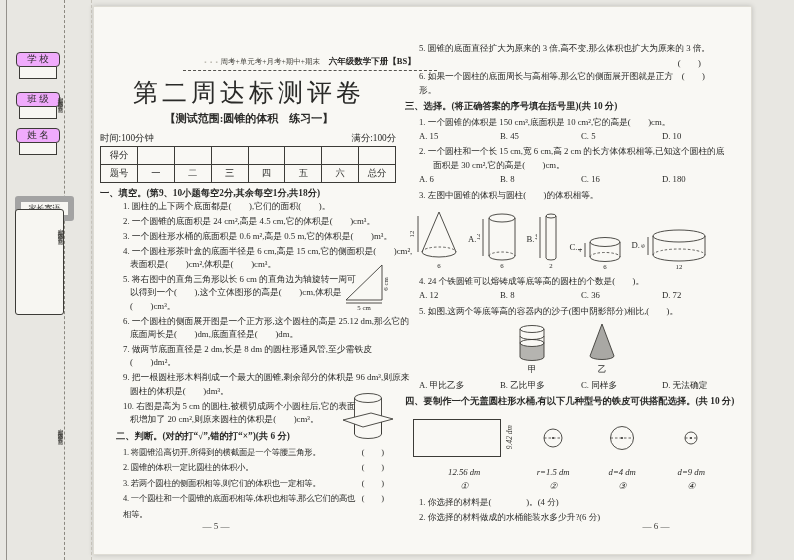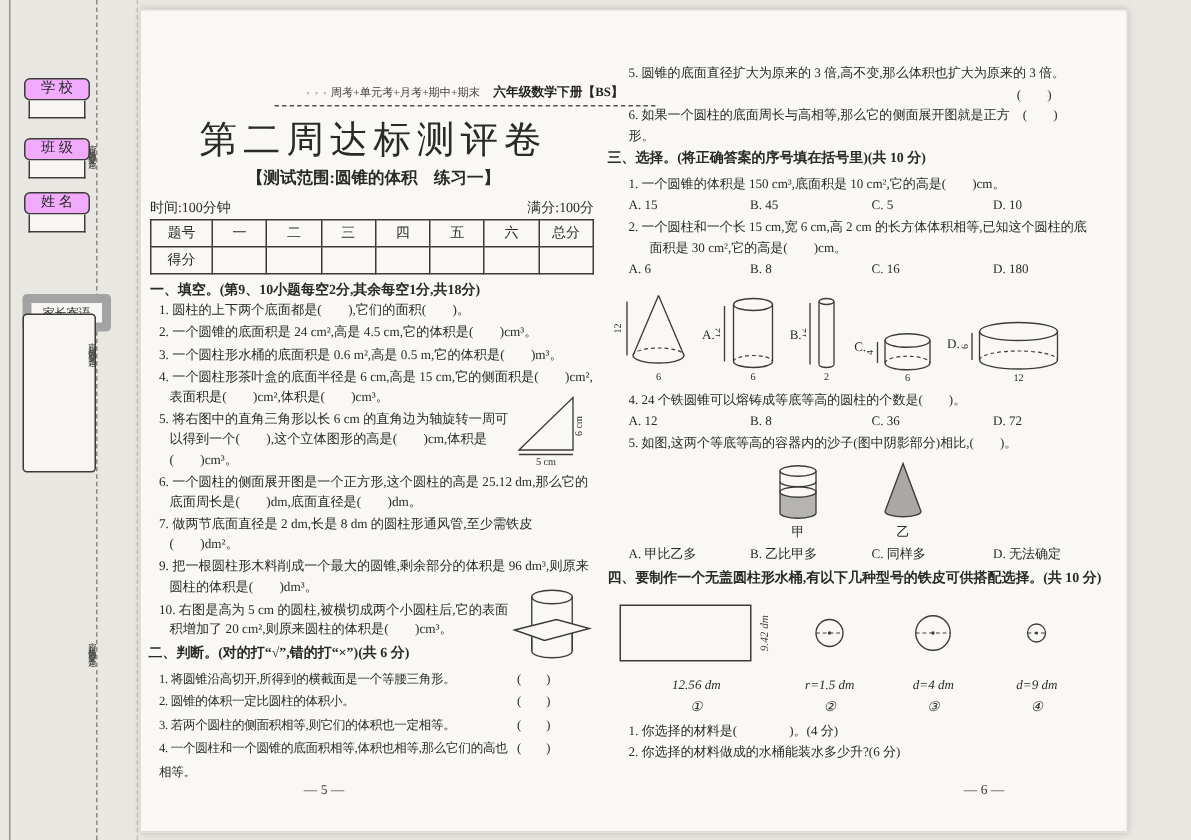--- a/index.html
+++ b/index.html
@@ -31,21 +31,21 @@
   .title{position:absolute;left:100px;top:76px;width:298px;text-align:center;font-size:25px;
          font-weight:normal;letter-spacing:4px;font-family:"Liberation Sans","DejaVu Sans",sans-serif;}
   .scope{position:absolute;left:100px;top:111px;width:298px;text-align:center;font-weight:bold;font-size:11px;}
   .meta{position:absolute;left:100px;top:132px;width:296px;display:flex;justify-content:space-between;font-size:9.3px;}
   .scoretbl{position:absolute;left:100px;top:146px;border-collapse:collapse;table-layout:fixed;width:296px;}
   .scoretbl td{border:1px solid #3c3b37;height:17px;text-align:center;font-size:9.3px;padding:0;}
 
   
   .sechead{font-weight:bold;font-size:9.3px;}
   .lp-s1head{position:absolute;left:100px;top:187px;width:298px;}
-  .lpq{position:absolute;left:99px;top:200px;width:298px;font-size:8.8px;line-height:13.4px;}
+  .lpq{position:absolute;left:116px;top:200px;width:298px;font-size:8.8px;line-height:13.4px;}
   .q{padding-left:14px;text-indent:-7px;margin-bottom:1.5px;}
   .q.fig5{padding-right:58px;}
   .q.fig10{padding-right:54px;}
   .s2head{margin:3px 0 2px;}
   .jrow{display:flex;justify-content:space-between;padding-left:7px;line-height:15.4px;
         font-size:8.4px;letter-spacing:-0.2px;}
   .jrow .jb{flex:none;width:26px;margin-right:30px;text-align:right;letter-spacing:0;}
   .figtri{position:absolute;left:336px;top:260px;}
   .figcyl{position:absolute;left:340px;top:388px;}
   .pn{position:absolute;top:521px;width:60px;text-align:center;font-size:9px;color:#3c3b37;}
@@ -112,38 +112,38 @@
   <div class="title">第二周达标测评卷</div>
   <div class="scope">【测试范围:圆锥的体积　练习一】</div>
   <div class="meta">
     <span>时间:100分钟</span>
     <span>满分:100分</span>
   </div>
 
   <table class="scoretbl">
     <tbody>
         <tr>
+      <td>得分</td>
+      <td></td>
+      <td></td>
+      <td></td>
+      <td></td>
+      <td></td>
+      <td></td>
+      <td></td>
+    </tr>
+    <tr>
       <td style="width:40px;">题号</td>
       <td>一</td>
       <td>二</td>
       <td>三</td>
       <td>四</td>
       <td>五</td>
       <td>六</td>
       <td>总分</td>
-    </tr>
-    <tr>
-      <td>得分</td>
-      <td></td>
-      <td></td>
-      <td></td>
-      <td></td>
-      <td></td>
-      <td></td>
-      <td></td>
     </tr>
   </tbody>
     </table>
 
   <div class="lp-s1head sechead">一、填空。(第9、10小题每空2分,其余每空1分,共18分)</div>
 
   <div class="lpq">
     <div class="q">1. 圆柱的上下两个底面都是(　　),它们的面积(　　)。</div>
     <div class="q">2. 一个圆锥的底面积是 24 cm²,高是 4.5 cm,它的体积是(　　)cm³。</div>
     <div class="q">3. 一个圆柱形水桶的底面积是 0.6 m²,高是 0.5 m,它的体积是(　　)m³。</div>
@@ -204,20 +204,21 @@
       <span>C. 5</span>
       <span>D. 10</span>
     </div>
     <div class="rq">2. 一个圆柱和一个长 15 cm,宽 6 cm,高 2 cm 的长方体体积相等,已知这个圆柱的底面积是 30 cm²,它的高是(　　)cm。</div>
     <div class="opts">
       <span>A. 6</span>
       <span>B. 8</span>
       <span>C. 16</span>
       <span>D. 180</span>
     </div>
+    <div class="rq">3. 左图中圆锥的体积与圆柱(　　)的体积相等。</div>
 
     <div class="c3row">
       <div class="c3i">
         <svg width="50" height="64">
           <path class="ln" d="M9,8 V44"></path>
           <text transform="rotate(-90 5 26)" x="5" y="26" text-anchor="middle">12</text>
           <path class="ln" d="M30,4 L13,44 M30,4 L47,44"></path>
           <path class="ln" d="M13,44 A17 5 0 0 0 47,44"></path>
           <path class="dsh" d="M13,44 A17 5 0 0 1 47,44"></path>
           <text x="30" y="60" text-anchor="middle">6</text>

